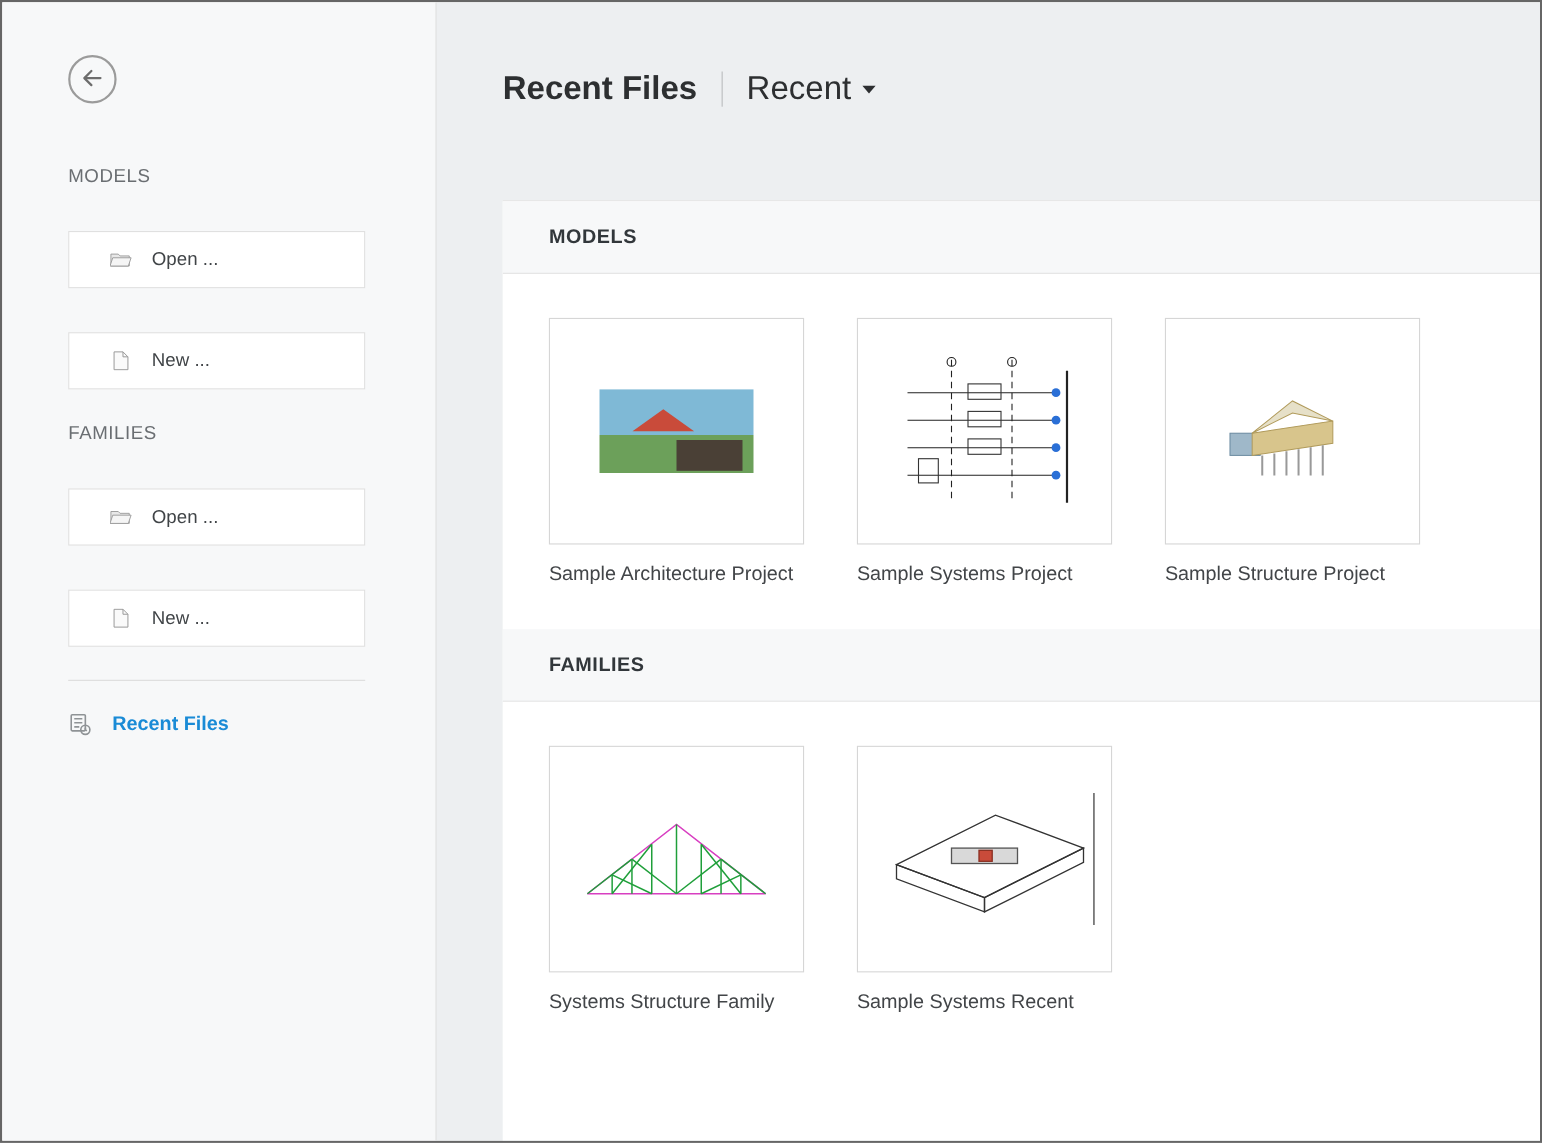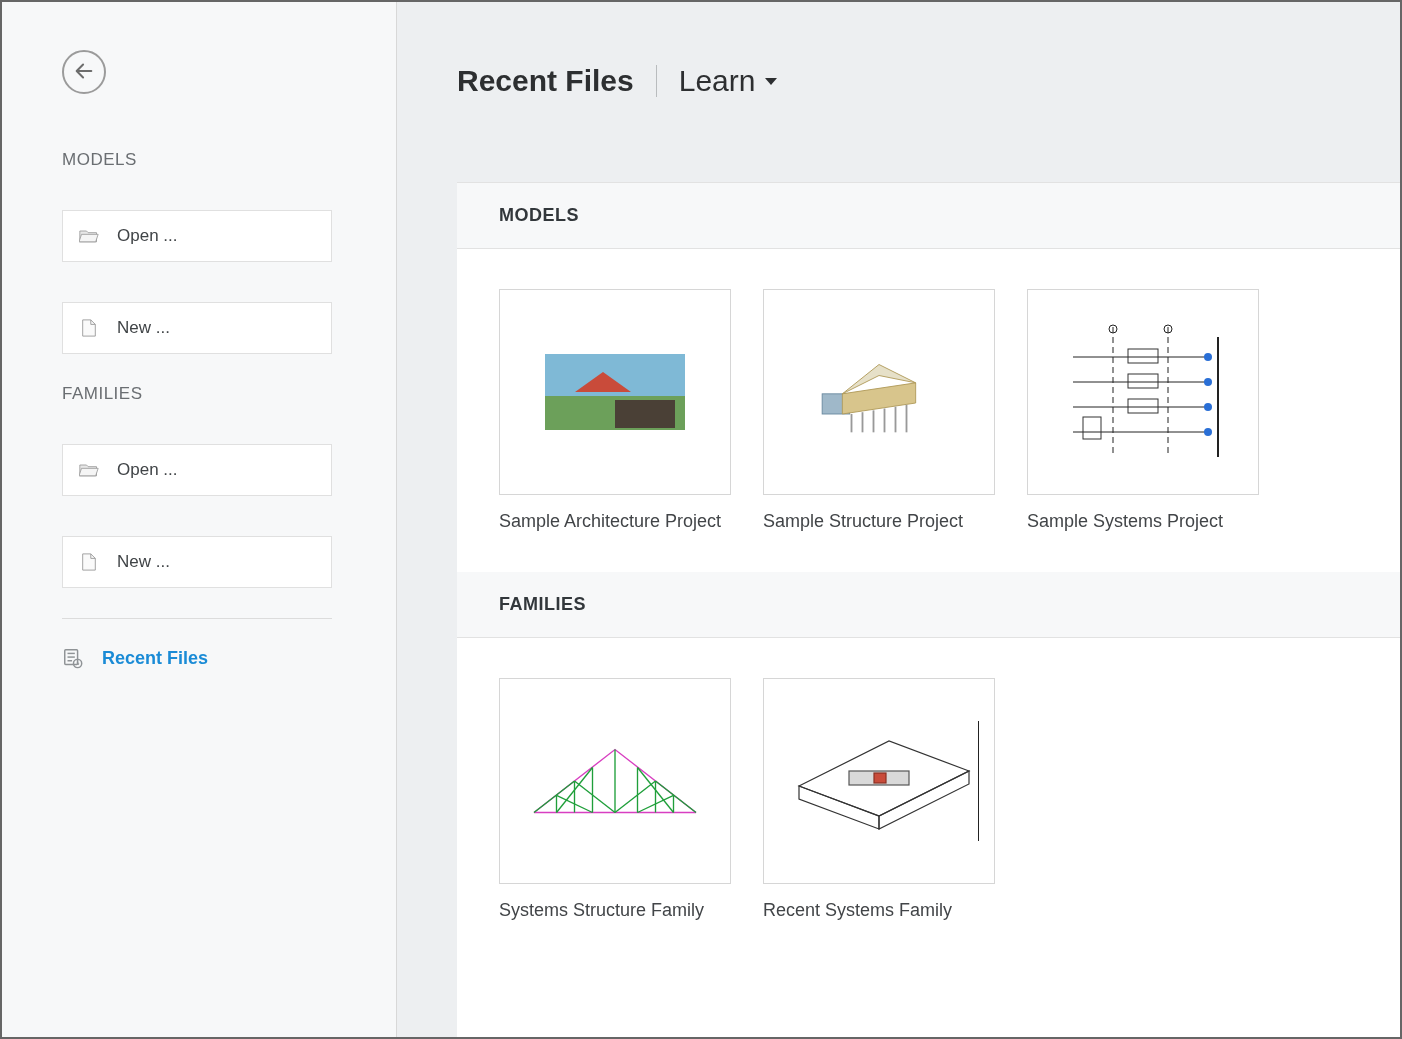--- a/index.html
+++ b/index.html
@@ -41,21 +41,21 @@
       margin-bottom: 16px;
       font-weight: 400;
     }
     .sidebar-button {
       width: 270px;
       height: 52px;
       background: #fff;
       border: 1px solid #e0e0e0;
       display: flex;
       align-items: center;
-      padding-left: 16px;
+      padding-left: 37px;
       font-size: 17px;
       color: #404447;
       cursor: pointer;
       margin-bottom: 14px;
       margin-top: 40px;
     }
     .sidebar-button .icon-slot {
       width: 20px;
       height: 16px;
       margin-right: 18px;
@@ -135,21 +135,21 @@
       padding: 22px 0 22px 42px;
       font-size: 18px;
       font-weight: 600;
       color: #32373b;
       letter-spacing: 0.5px;
     }
     .card-row {
       background: #fff;
       padding: 40px 17px 40px 42px;
       display: flex;
-      gap: 32px;
+      gap: 48px;
     }
     .card {
       width: 232px;
       cursor: pointer;
     }
     .thumb {
       width: 232px;
       height: 206px;
       border: 1px solid #d6d6d6;
       background: #fff;
@@ -262,53 +262,36 @@
   </aside>
 
   <main class="main">
     <div class="header">
       <div class="header-tabs">
         <div class="header-tab active">
           <span>Recent Files</span>
         </div>
         <div class="header-sep"></div>
         <div class="header-tab">
-          <span>Learn</span>
+          <span>Recent</span>
           <span class="caret-down"></span>
         </div>
       </div>
     </div>
 
     <div class="content">
 
       <div class="section-header">MODELS</div>
       <div class="card-row">
 
         <div class="card">
           <div class="thumb">
             <div class="thumb-arch"></div>
           </div>
           <div class="card-label">Sample Architecture Project</div>
-        </div>
-
-        <div class="card">
-          <div class="thumb">
-            <svg viewBox="0 0 160 120" width="160" height="110">
-              <rect x="18" y="62" width="30" height="22" fill="#9fb8c9" stroke="#6a8aa0" stroke-width="1"></rect>
-              <polygon points="40,62 120,50 120,72 40,84" fill="#d8c58c" stroke="#b09a5a" stroke-width="1"></polygon>
-              <polygon points="40,62 80,30 120,50 80,42" fill="#e6e0c8" stroke="#b09a5a" stroke-width="1"></polygon>
-              <line x1="50" y1="84" x2="50" y2="104" stroke="#999" stroke-width="2"></line>
-              <line x1="62" y1="82" x2="62" y2="104" stroke="#999" stroke-width="2"></line>
-              <line x1="74" y1="80" x2="74" y2="104" stroke="#999" stroke-width="2"></line>
-              <line x1="86" y1="78" x2="86" y2="104" stroke="#999" stroke-width="2"></line>
-              <line x1="98" y1="76" x2="98" y2="104" stroke="#999" stroke-width="2"></line>
-              <line x1="110" y1="74" x2="110" y2="104" stroke="#999" stroke-width="2"></line>
-            </svg>
-          </div>
-          <div class="card-label">Sample Structure Project</div>
         </div>
 
         <div class="card">
           <div class="thumb">
             <svg viewBox="0 0 180 150" width="190" height="150">
               <line x1="60" y1="10" x2="60" y2="140" stroke="#222" stroke-width="1" stroke-dasharray="6 4"></line>
               <line x1="115" y1="10" x2="115" y2="140" stroke="#222" stroke-width="1" stroke-dasharray="6 4"></line>
               <circle cx="60" cy="12" r="4" fill="none" stroke="#222"></circle>
               <circle cx="115" cy="12" r="4" fill="none" stroke="#222"></circle>
               <line x1="20" y1="40" x2="155" y2="40" stroke="#222" stroke-width="1"></line>
@@ -322,20 +305,37 @@
               <circle cx="155" cy="115" r="4" fill="#2a6fd6"></circle>
               <rect x="75" y="32" width="30" height="14" fill="none" stroke="#333" stroke-width="1"></rect>
               <rect x="75" y="57" width="30" height="14" fill="none" stroke="#333" stroke-width="1"></rect>
               <rect x="75" y="82" width="30" height="14" fill="none" stroke="#333" stroke-width="1"></rect>
               <rect x="30" y="100" width="18" height="22" fill="none" stroke="#333" stroke-width="1"></rect>
             </svg>
           </div>
           <div class="card-label">Sample Systems Project</div>
         </div>
 
+        <div class="card">
+          <div class="thumb">
+            <svg viewBox="0 0 160 120" width="160" height="110">
+              <rect x="18" y="62" width="30" height="22" fill="#9fb8c9" stroke="#6a8aa0" stroke-width="1"></rect>
+              <polygon points="40,62 120,50 120,72 40,84" fill="#d8c58c" stroke="#b09a5a" stroke-width="1"></polygon>
+              <polygon points="40,62 80,30 120,50 80,42" fill="#e6e0c8" stroke="#b09a5a" stroke-width="1"></polygon>
+              <line x1="50" y1="84" x2="50" y2="104" stroke="#999" stroke-width="2"></line>
+              <line x1="62" y1="82" x2="62" y2="104" stroke="#999" stroke-width="2"></line>
+              <line x1="74" y1="80" x2="74" y2="104" stroke="#999" stroke-width="2"></line>
+              <line x1="86" y1="78" x2="86" y2="104" stroke="#999" stroke-width="2"></line>
+              <line x1="98" y1="76" x2="98" y2="104" stroke="#999" stroke-width="2"></line>
+              <line x1="110" y1="74" x2="110" y2="104" stroke="#999" stroke-width="2"></line>
+            </svg>
+          </div>
+          <div class="card-label">Sample Structure Project</div>
+        </div>
+
       </div>
 
       <div class="section-header">FAMILIES</div>
       <div class="card-row">
 
 
         <div class="card">
           <div class="thumb">
             <svg viewBox="0 0 200 100" width="190" height="90" fill="none" stroke-width="1.5">
               <polyline points="10,85 100,15 190,85" stroke="#d83fc1"></polyline>
@@ -364,20 +364,20 @@
           <div class="thumb">
             <svg viewBox="0 0 200 140" width="200" height="140" fill="none" stroke="#333" stroke-width="1.2">
               <polygon points="20,75 110,30 190,60 100,105"></polygon>
               <polygon points="20,75 20,88 100,118 100,105"></polygon>
               <polygon points="100,105 190,60 190,73 100,118"></polygon>
               <line x1="200" y1="10" x2="200" y2="130" stroke="#222" stroke-width="2"></line>
               <rect x="70" y="60" width="60" height="14" fill="#d9d9d9" stroke="#555"></rect>
               <rect x="95" y="62" width="12" height="10" fill="#c94b3a" stroke="#8a2f22"></rect>
             </svg>
           </div>
-          <div class="card-label">Recent Systems Family</div>
+          <div class="card-label">Sample Systems Recent</div>
         </div>
 
       </div>
 
     </div>
   </main>
 </div>
 
 </body></html>

